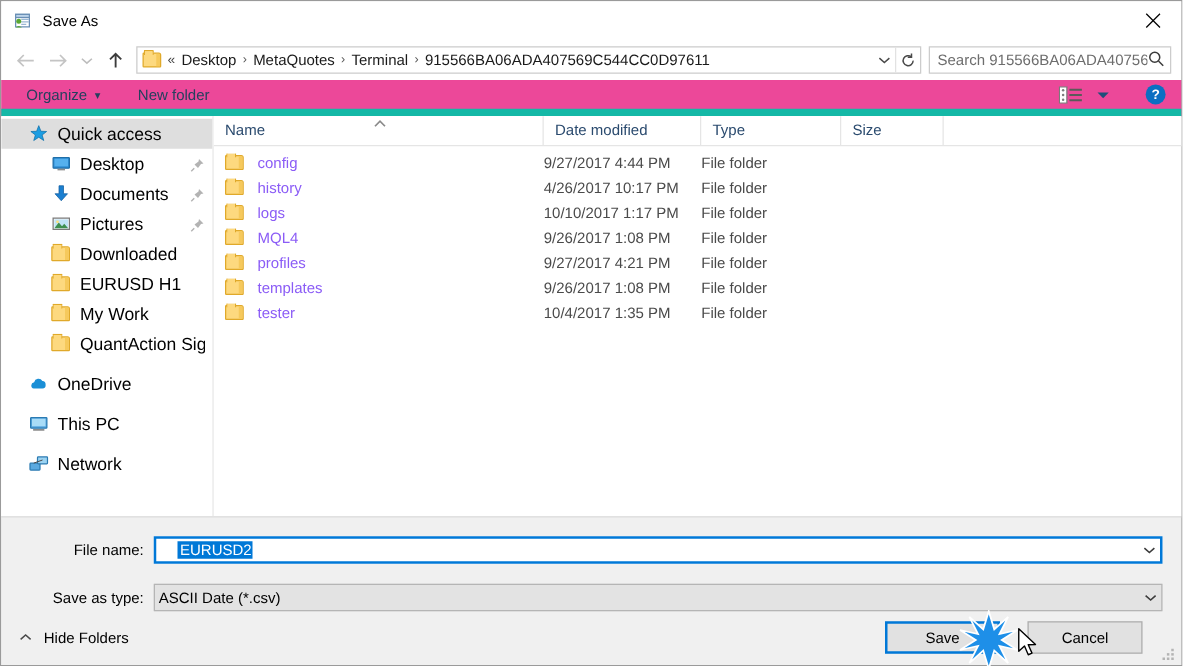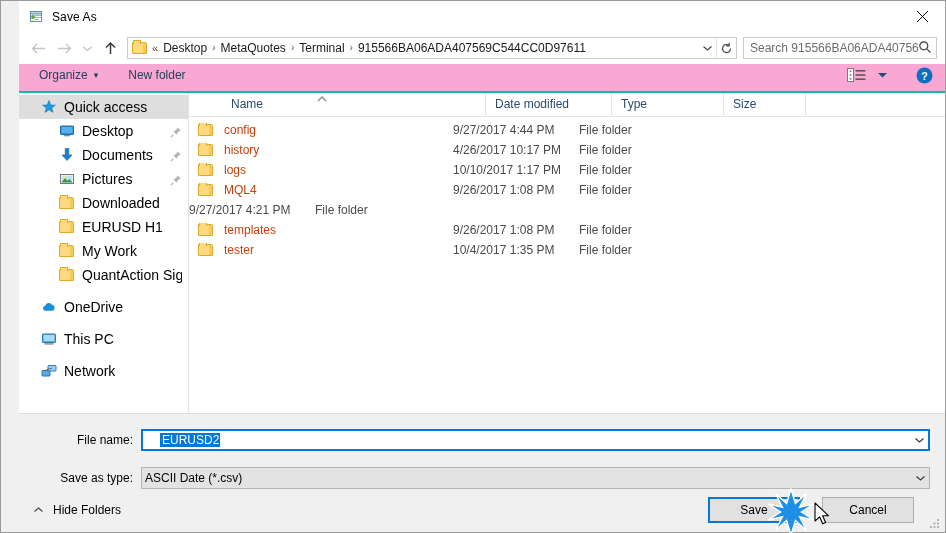--- a/index.html
+++ b/index.html
@@ -14,21 +14,20 @@
     -webkit-font-smoothing: antialiased;
   }
 
   #dialog {
     position: relative;
     width: 946px; height: 533px;
     background: #f0f0f0;
     border: 1px solid #9a9a9a;
     display: flex;
     flex-direction: column;
-    padding-left: 18px;
   }
 
   
   .titlebar {
     height: 31px;
     background: #ffffff;
     display: flex;
     align-items: center;
     flex: none;
     position: relative;
@@ -126,24 +125,24 @@
     flex: 1 1 auto;
     font-size: 12px;
     color: #6d6d6d;
     white-space: nowrap;
     overflow: hidden;
   }
 
   
   .toolbar {
     height: 29px;
-    background: #f9a8d4;
-    border-bottom: 2px solid #14b8a6;
-    display: flex;
-    align-items: flex-start;
+    background: #ec4899;
+    border-bottom: 6px solid #14b8a6;
+    display: flex;
+    align-items: center;
     flex: none;
     padding: 0 8px 0 14px;
   }
   .tb-item {
     font-size: 12px;
     color: #25405e;
     display: flex;
     align-items: center;
     gap: 6px;
     padding: 0 6px;
@@ -224,42 +223,42 @@
     font-size: 12px;
     color: #2a4a6e;
     height: 23px;
     line-height: 23px;
     padding-left: 9px;
     border-right: 1px solid #e5e5e5;
     flex: none;
     overflow: hidden;
     white-space: nowrap;
   }
-  .col.c-name { width: 264px; margin-left: 33px; }
+  .col.c-name { width: 264px; }
   .col.c-date { width: 126px; }
   .col.c-type { width: 112px; }
   .col.c-size { width: 82px; }
   .sortcaret {
     position: absolute;
     left: 127px; top: 0px;
     width: 12px; height: 9px;
   }
 
   .rows { flex: 1 1 auto; padding-top: 3px; }
   .row {
     height: 20px;
     display: flex;
     align-items: center;
     font-size: 12px;
   }
   .cell { overflow: hidden; white-space: nowrap; flex: none; }
   .cell.name {
     width: 264px;
     display: flex; align-items: center;
-    color: #c2410c;
+    color: #8b5cf6;
     padding-left: 9px;
     text-align: right;
   }
   .cell.date { width: 126px; color: #4a4a4a; }
   .cell.type { width: 112px; color: #4a4a4a; }
   .cell.size { width: 82px; color: #4a4a4a; }
   .folder-ico {
     width: 16px; height: 14px;
     position: relative;
     flex: none;
@@ -693,20 +692,26 @@
             <span class="folder-ico">
                 <span class="fldr"></span>
               </span>
             <span>MQL4</span>
           </div>
           <div class="cell date">9/26/2017 1:08 PM</div>
           <div class="cell type">File folder</div>
           <div class="cell size"></div>
         </div>
         <div class="row">
+          <div class="cell name">
+            <span class="folder-ico">
+                <span class="fldr"></span>
+              </span>
+            <span>profiles</span>
+          </div>
           <div class="cell date">9/27/2017 4:21 PM</div>
           <div class="cell type">File folder</div>
           <div class="cell size"></div>
         </div>
         <div class="row">
           <div class="cell name">
             <span class="folder-ico">
                 <span class="fldr"></span>
               </span>
             <span>templates</span>

